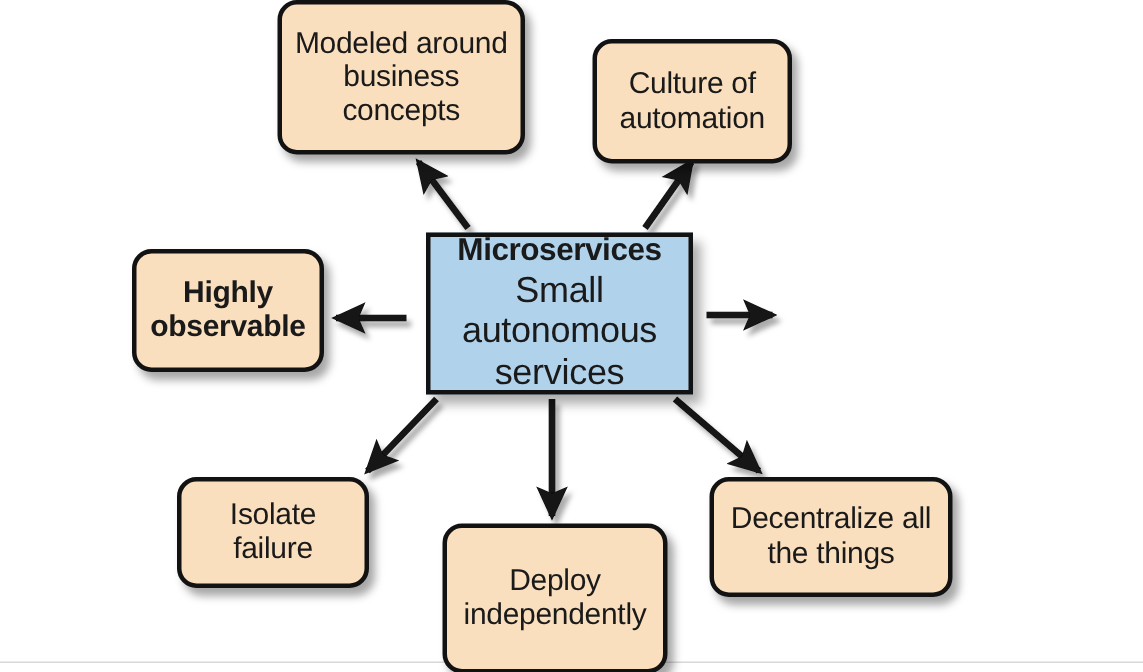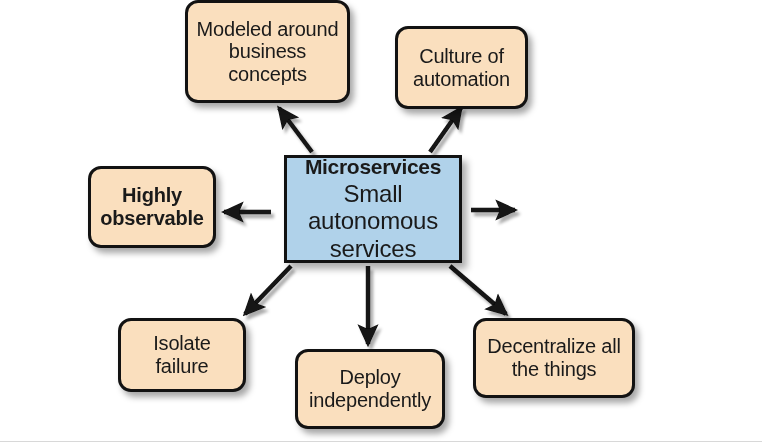--- a/index.html
+++ b/index.html
@@ -77,21 +77,21 @@
     height: 1px;
     background: #d8d8d8;
     z-index: 1;
   }
   
   #n-modeled        { left:185px; top:0;  width:165px; height:103px; }
   #n-culture        { left:395px; top:16px;  width:133px; height:83px;margin-top:10px; }
   #n-observable     { left:88px;  top:166px; width:128px; height:82px;font-weight:bold; }
   #n-hide           { left:522px; top:158px; width:152px; height:100px; }
   #n-isolate        { left:118px; top:318px; width:128px; height:74px; }
-  #n-deploy         { left:295px; top:349px; width:150px; height:80px; }
+  #n-deploy         { left:295px; top:349px; width:150px; height:100px; }
   #n-decentralize   { left:473px; top:318px; width:162px; height:80px;text-align:center; }
   #n-center         { left:272px; top:155px; width:178px; height:108px;margin-left:12px; }
 </style>
 </head>
 <body>
 
 <div id="canvas">
 
   <div id="baseline"></div>
 

